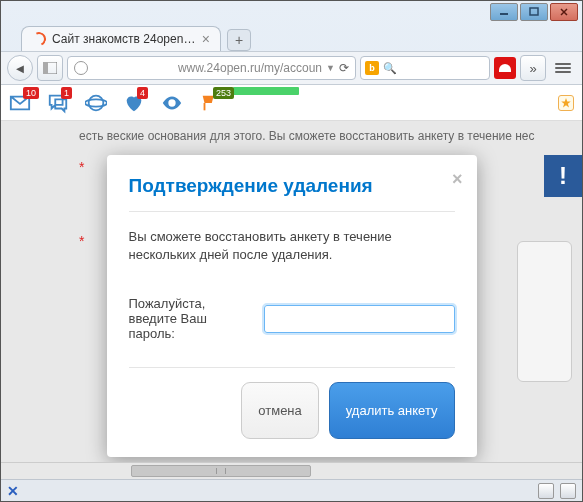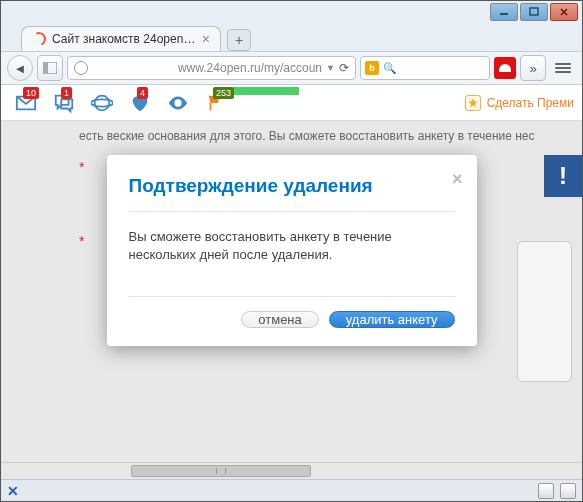--- a/index.html
+++ b/index.html
@@ -33,21 +33,21 @@
 .searchbar input { border: none; outline: none; flex: 1; font-size: 11px; color: #888; font-style: italic; background: transparent; }
 .searchbar .mag { font-size: 11px; color: #888; cursor: pointer; }
 .avira { width: 22px; height: 22px; background: #d11; border-radius: 3px; display: flex; align-items: center; justify-content: center; }
 .avira .umb { width: 12px; height: 8px; background: #fff; border-radius: 12px 12px 0 0; }
 .menubtn { width: 26px; height: 22px; display: flex; flex-direction: column; justify-content: center; gap: 2px; padding: 0 5px; cursor: pointer; }
 .menubtn span { height: 2px; background: #666; border-radius: 1px; }
 
 .content { flex: 1; background: #e8e8e8; position: relative; overflow: hidden; }
 
 .sitebar { height: 36px; background: #fff; border-bottom: 1px solid #ddd; display: flex; align-items: center; padding: 0 8px; gap: 10px; }
-.siteicon { position: relative; width: 28px; height: 24px; display: flex; align-items: center; justify-content: flex-end; cursor: pointer; }
+.siteicon { position: relative; width: 28px; height: 24px; display: flex; align-items: center; justify-content: flex-start; cursor: pointer; }
 .siteicon svg { width: 22px; height: 22px; }
 .badge { position: absolute; top: -4px; left: 14px; background: #d22; color: #fff; font-size: 9px; padding: 0 3px; border-radius: 2px; line-height: 12px; }
 .badge.orange { background: #4d7c0f; }
 .premium { margin-left: auto; display: flex; align-items: center; gap: 6px; color: #f58220; font-size: 12px; cursor: pointer; }
 .premium .star { width: 16px; height: 16px; display: flex; align-items: center; justify-content: center; border: 1px solid #f0b050; border-radius: 3px; background: #fffae8; }
 .premium .star svg { width: 12px; height: 12px; }
 
 .bgtext { position: absolute; top: 44px; left: 78px; right: -20px; font-size: 12px; color: #666; white-space: nowrap; }
 .asterisk { position: absolute; color: #d22; font-size: 14px; }
 .ast1 { top: 74px; left: 78px; }
@@ -57,21 +57,21 @@
 
 .overlay { position: absolute; inset: 0; display: flex; align-items: flex-start; justify-content: center; padding-top: 70px; }
 .dialog { width: 370px; background: #fff; border-radius: 4px; box-shadow: 0 4px 20px rgba(0,0,0,0.35); padding: 20px 22px 18px; position: relative; }
 .dialog .dclose { position: absolute; top: 14px; right: 14px; font-size: 18px; color: #bbb; cursor: pointer; font-weight: bold; }
 .dialog h2 { color: #0077cc; font-size: 19px; font-weight: bold; margin-bottom: 14px; }
 .dialog hr { border: none; border-top: 1px solid #e5e5e5; margin-bottom: 16px; }
 .dialog p { font-size: 13px; color: #444; line-height: 1.4; margin-bottom: 32px; }
 .dialog .pwrow { display: flex; align-items: center; gap: 10px; font-size: 13px; color: #444; margin-bottom: 26px; }
 .dialog .pwrow input { flex: 1; height: 28px; border: 1px solid #6bb6f5; border-radius: 3px; outline: 2px solid rgba(107,182,245,0.35); padding: 0 6px; }
 .dialog .dbtns { display: flex; justify-content: flex-end; gap: 10px; border-top: 1px solid #e5e5e5; padding-top: 14px; }
-.dbtn { padding: 0 16px; border-radius: 9px; font-size: 13px; cursor: pointer; border: 1px solid #ccc; background: linear-gradient(#fafafa,#eee); color: #555; }
+.dbtn { padding: 20px 16px; border-radius: 9px; font-size: 13px; cursor: pointer; border: 1px solid #ccc; background: linear-gradient(#fafafa,#eee); color: #555; }
 .dbtn.primary { background: linear-gradient(#4a9eea,#2f7fd4); border-color: #2a6fb8; color: #fff; text-align: center; }
 
 .hscroll { height: 17px; background: #e8e8e8; border-top: 1px solid #ccc; position: relative; }
 .hscroll .thumb { position: absolute; left: 130px; top: 2px; width: 180px; height: 12px; background: #c8c8c8; border: 1px solid #aaa; border-radius: 2px; }
 .hscroll .thumb::before { content:""; position:absolute; left:50%; top:2px; width:8px; height:6px; border-left:1px solid #999; border-right:1px solid #999; transform:translateX(-50%);}
 
 .statusbar { height: 22px; background: #e4e9ef; border-top: 1px solid #bfc6cf; display: flex; align-items: center; padding: 0 6px; }
 .statusbar .x { color: #2a5fbf; font-size: 14px; font-weight: bold; cursor: pointer; }
 .statusbar .right { margin-left: auto; display: flex; gap: 6px; }
 .staticon { width: 16px; height: 16px; border: 1px solid #999; border-radius: 2px; background: linear-gradient(#fff,#d8dde4); }
@@ -179,38 +179,41 @@
             <rect x="5" y="12" width="2" height="8" fill="#f58220"></rect>
           </svg>
         <span class="badge orange">253</span>
       </div>
       <div class="premium">
         <span class="star">
             <svg viewBox="0 0 24 24">
               <path fill="#f5a623" d="M12 2l2.5 7h7l-5.7 4.3L18 21l-6-4.5L6 21l2.2-7.7L2.5 9h7z"></path>
             </svg>
           </span>
-        <span>Сделать Преми</span>
       </div>
     </div>
 
     <div class="bgtext">есть веские основания для этого. Вы сможете восстановить анкету в течение нес</div>
     <div class="asterisk ast1">*</div>
     <div class="asterisk ast2">*</div>
     <div class="bluebox">
         <span>!</span>
       </div>
     <div class="greybox"></div>
 
     <div class="overlay">
       <div class="dialog">
         <div class="dclose">×</div>
         <h2>Подтверждение удаления</h2>
         <hr>
         <p>Вы cможете восстановить анкету в течение нескольких дней после удаления.</p>
+        <div class="pwrow">
+          <span>Пожалуйста, введите Ваш пароль:</span>
+          <input type="password" style="">
+        </div>
         <div class="dbtns">
           <button class="dbtn">отмена</button>
           <button class="dbtn primary">удалить анкету</button>
         </div>
       </div>
     </div>
   </div>
 
   <div class="hscroll">
     <div class="thumb"></div>

